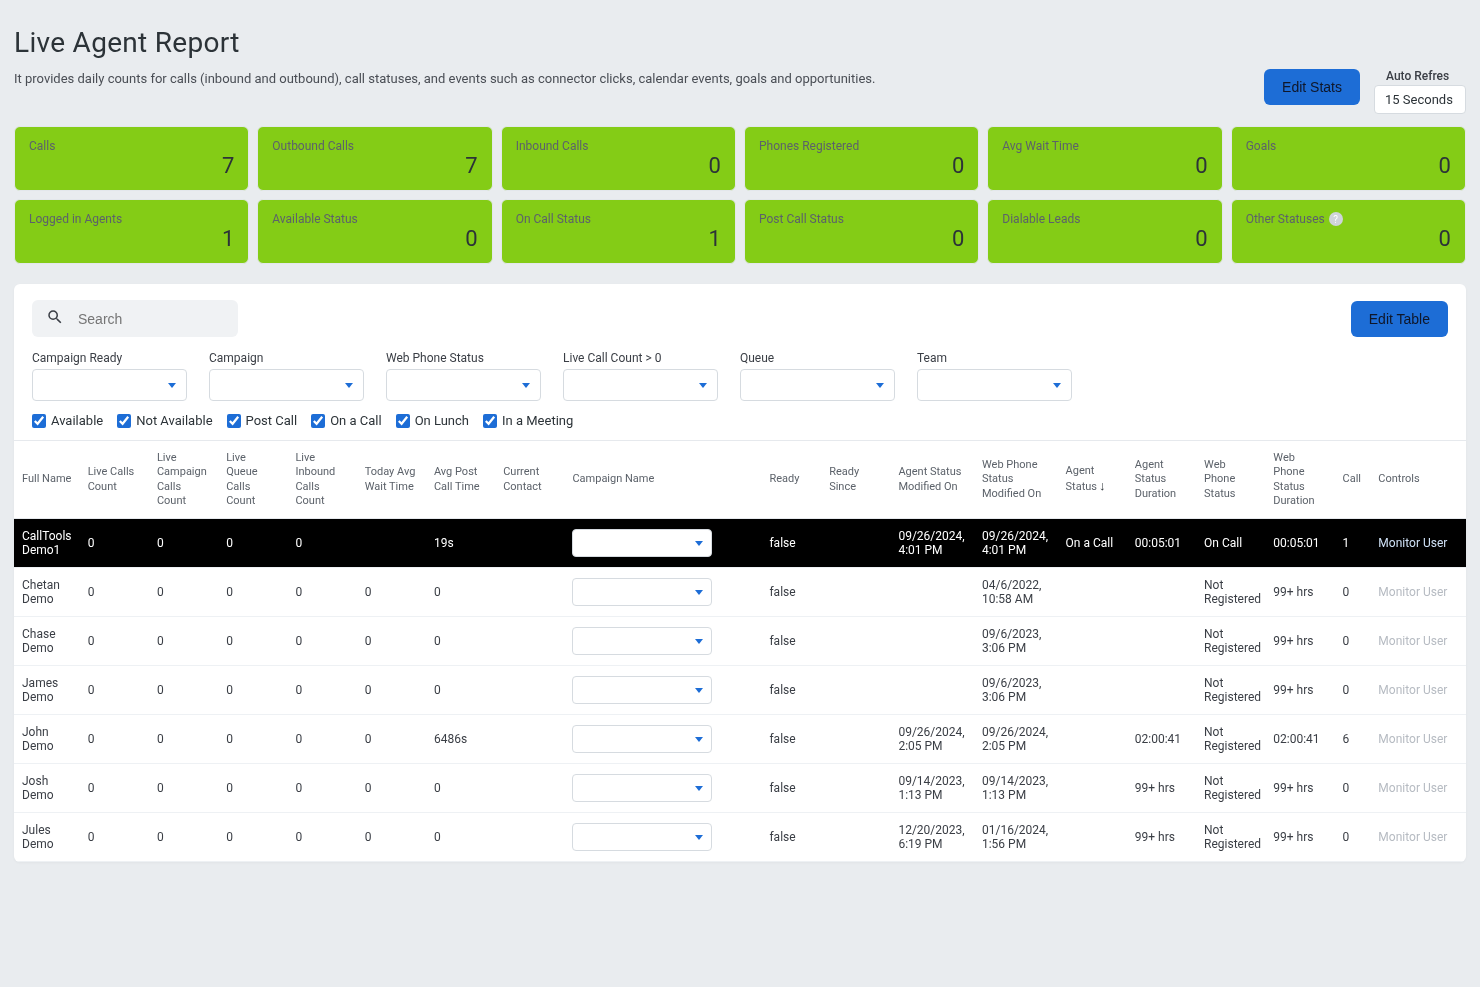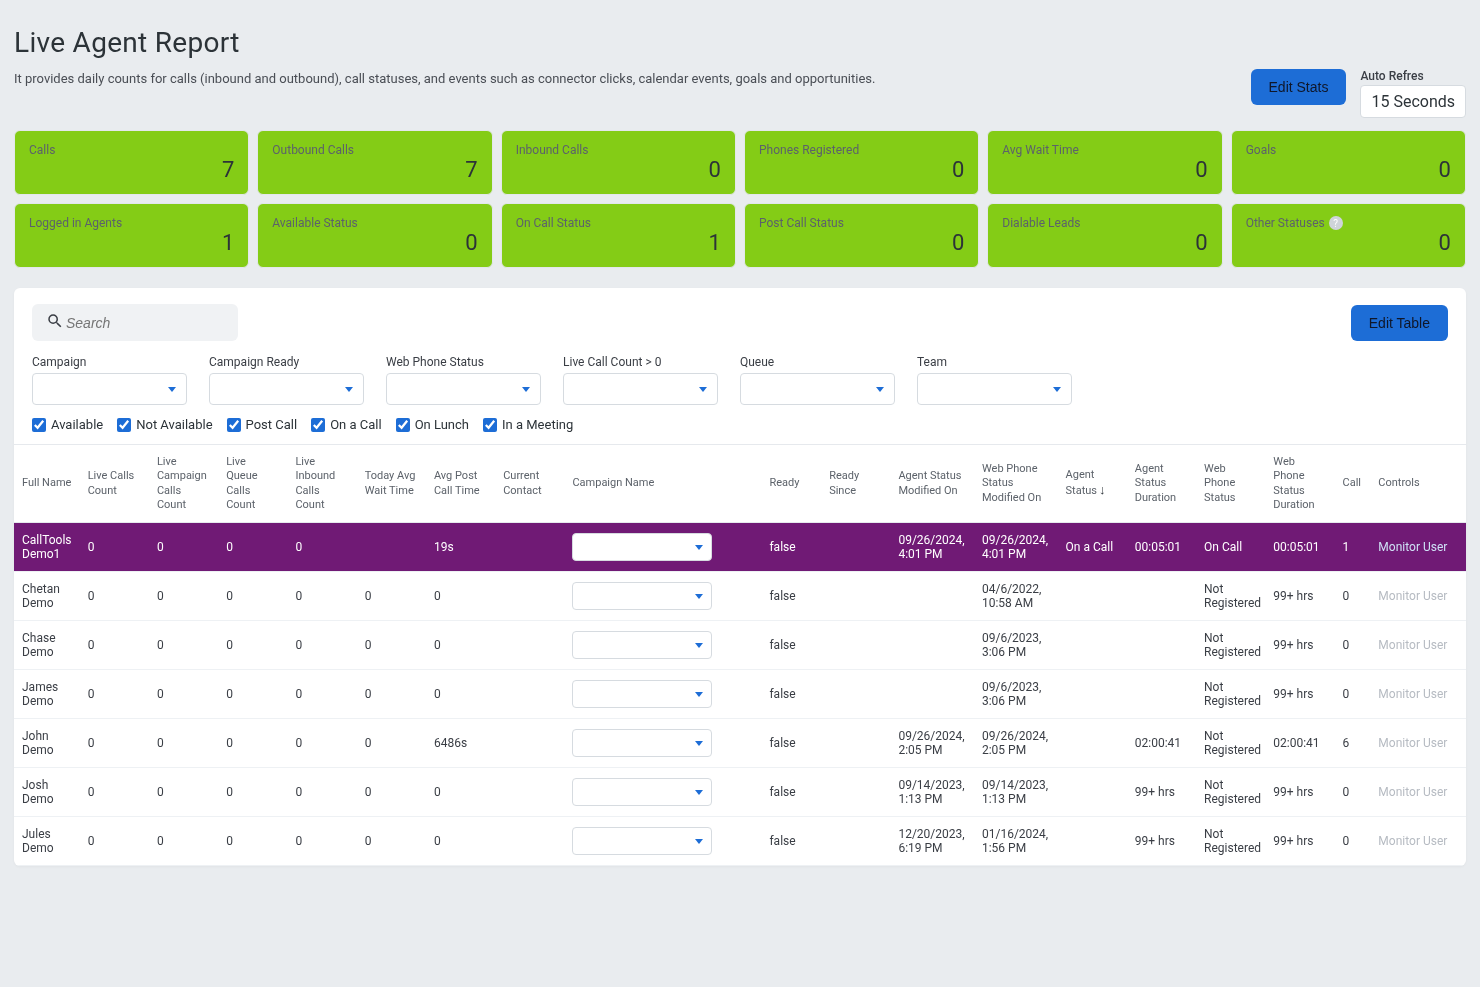--- a/index.html
+++ b/index.html
@@ -45,27 +45,28 @@
   }
   .auto-refresh {
     display: flex;
     flex-direction: column;
     gap: 2px;
   }
   .auto-refresh-label {
     font-size: 12px;
     color: #3a3e45;
     font-weight: 500;
+    margin-left: 12px;
   }
   .auto-refresh-select {
     background: #fff;
     border: 1px solid #d6dbe0;
     border-radius: 4px;
     padding: 6px 10px;
-    font-size: 16px;
+    font-size: 13px;
     min-width: 92px;
   }
 
   .cards-row {
     display: flex;
     gap: 8px;
     padding: 0 14px 8px 14px;
   }
   .card {
     flex: 1;
@@ -124,24 +125,23 @@
     border-radius: 6px;
     padding: 8px 14px;
     width: 206px;
   }
   .search-box svg { width: 18px; height: 18px; fill: #3a3e45; }
   .search-input {
     border: none;
     background: transparent;
     outline: none;
     font-size: 14px;
-    margin-left: 2px;
+    margin-left: 14px;
     color: #3a3e45;
     width: 100%;
-    font-style: italic;
   }
 
   .filters-row {
     display: flex;
     gap: 22px;
     padding: 0 18px 10px 18px;
     flex-wrap: wrap;
   }
   .filter {
     display: flex;
@@ -216,21 +216,21 @@
     color: #2c3338;
   }
   tbody td {
     padding: 10px 8px;
     border-bottom: 1px solid #eef1f4;
     color: #3a3e45;
     vertical-align: middle;
     font-size: 12px;
   }
   tbody tr.highlight {
-    background: #701a75;
+    background: #000000;
     color: #fff;
   }
   tbody tr.highlight td { color: #fff; }
   .row-select {
     border: 1px solid #d6dbe0;
     border-radius: 4px;
     background: #fff;
     height: 28px;
     width: 140px;
     display: flex;
@@ -358,27 +358,27 @@
             <path d="M15.5 14h-.79l-.28-.27A6.471 6.471 0 0016 9.5 6.5 6.5 0 109.5 16c1.61 0 3.09-.59 4.23-1.57l.27.28v.79l5 4.99L20.49 19l-4.99-5zm-6 0C7.01 14 5 11.99 5 9.5S7.01 5 9.5 5 14 7.01 14 9.5 11.99 14 9.5 14z"></path>
           </svg>
       </span>
       <input class="search-input" placeholder="Search" style="">
     </div>
     <button class="btn-primary">Edit Table</button>
   </div>
 
   <div class="filters-row" id="filters-row">
       <div class="filter">
-        <div class="filter-label">Campaign</div>
+        <div class="filter-label">Campaign Ready</div>
         <div class="filter-select">
           <span class="caret"></span>
         </div>
       </div>
       <div class="filter">
-        <div class="filter-label">Campaign Ready</div>
+        <div class="filter-label">Campaign</div>
         <div class="filter-select">
           <span class="caret"></span>
         </div>
       </div>
       <div class="filter">
         <div class="filter-label">Web Phone Status</div>
         <div class="filter-select">
           <span class="caret"></span>
         </div>
       </div>

